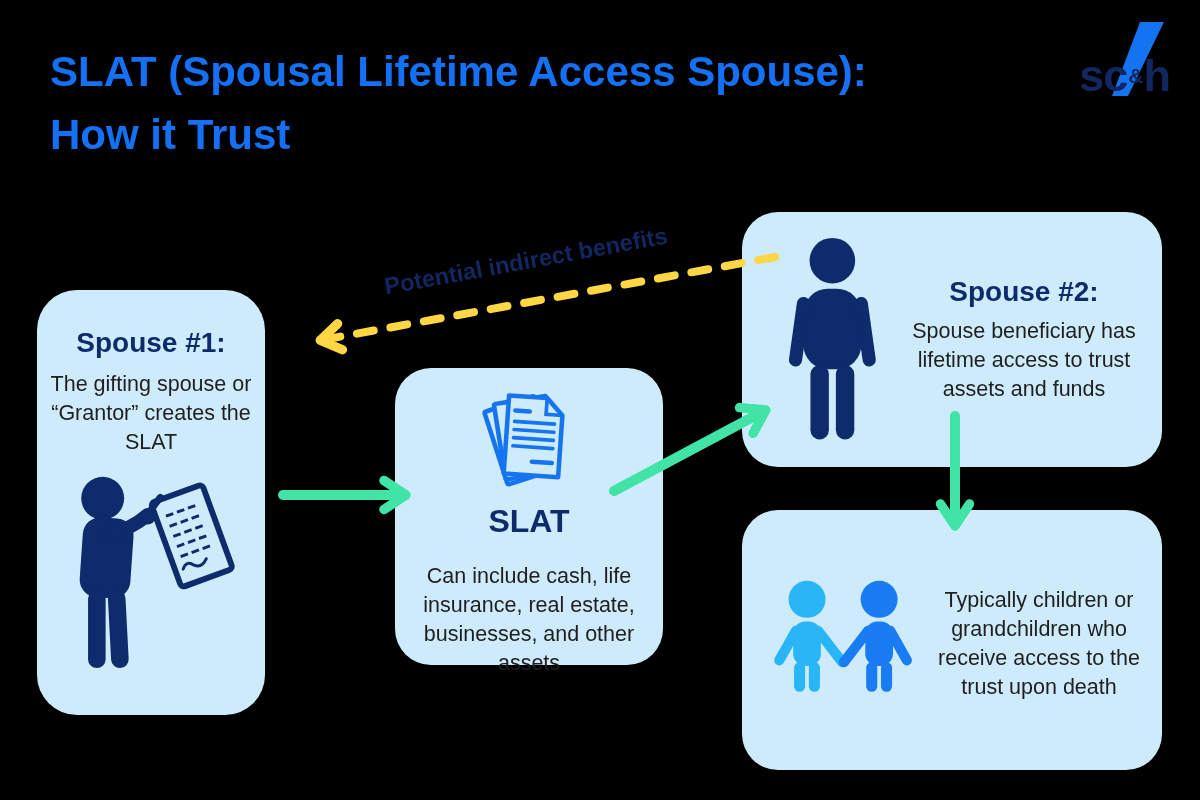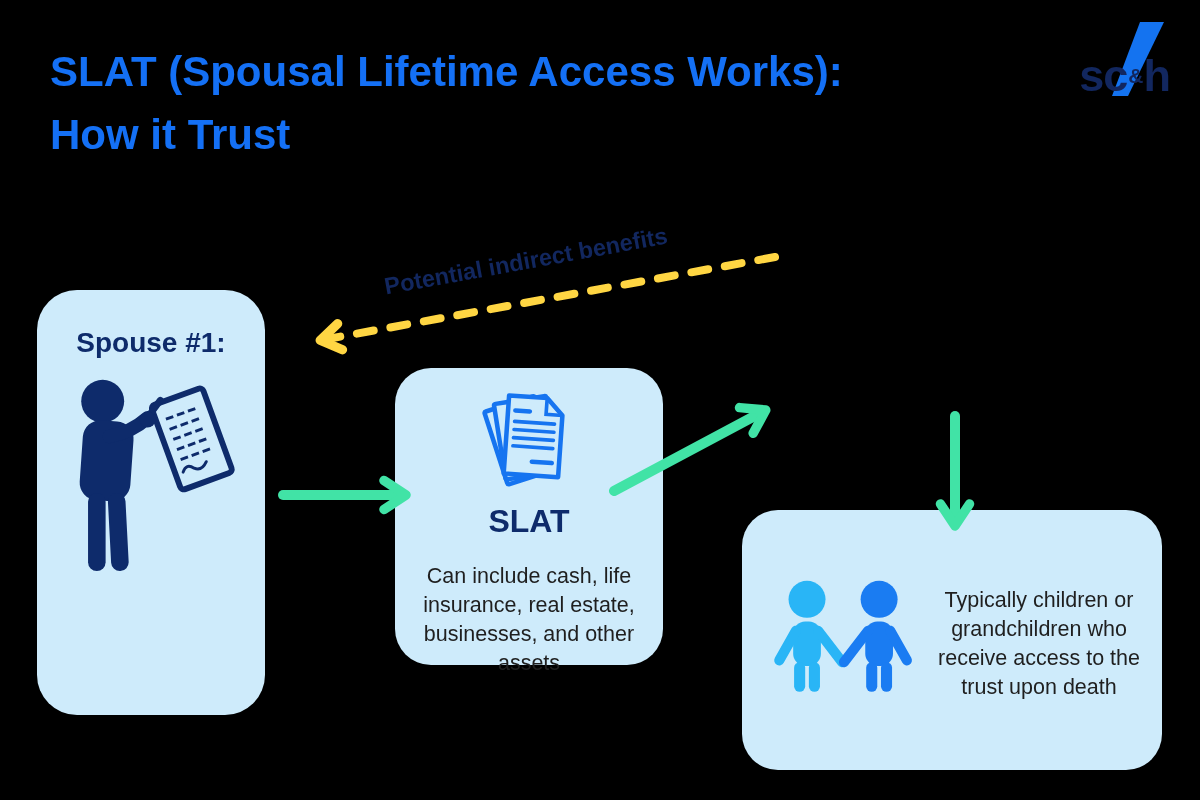--- a/index.html
+++ b/index.html
@@ -37,35 +37,36 @@
               color:#12275F;font-weight:bold;font-size:23.5px;
               transform:rotate(-10.3deg);transform-origin:center;}
   .writing-icon{margin-top:10px;}
 </style>
 </head>
 <body>
 
 <div class="canvas">
 
   <div class="title">
-    <div>SLAT (Spousal Lifetime Access Works):</div>
+    <div>SLAT (Spousal Lifetime Access Spouse):</div>
     <div>How it Trust</div>
   </div>
 
   <div class="logo">
     <svg class="logo-slash" width="60" height="74" viewBox="0 0 60 74">
       <polygon points="36,0 60,0 24,74 8,74" fill="#1473F0"></polygon>
     </svg>
     <div class="logo-text">
       <span>sc</span><span class="amp">&amp;</span><span>h</span>
     </div>
   </div>
 
   <div class="box box-spouse1">
     <div class="h">Spouse #1:</div>
+    <div class="b">The gifting spouse or “Grantor” creates the SLAT</div>
     <svg class="writing-icon" width="205" height="205" viewBox="0 0 210 210">
       <g fill="#0E2B6B">
         <g transform="rotate(-20 145 70)" fill="none" stroke="#0E2B6B">
           <rect x="118" y="25" width="56" height="92" rx="4" stroke-width="6"></rect>
           <g stroke-width="3" stroke-dasharray="8 4">
             <line x1="128" y1="43" x2="164" y2="43"></line>
             <line x1="128" y1="54" x2="164" y2="54"></line>
             <line x1="128" y1="65" x2="164" y2="65"></line>
             <line x1="128" y1="76" x2="164" y2="76"></line>
             <line x1="128" y1="87" x2="160" y2="87"></line>
@@ -101,20 +102,38 @@
           <line x1="48" y1="56" x2="92" y2="56" stroke-width="4"></line>
           <line x1="48" y1="65" x2="92" y2="65" stroke-width="4"></line>
           <line x1="70" y1="81" x2="92" y2="81" stroke-width="5"></line>
         </g>
       </g>
     </svg>
     <div class="h slat-h">SLAT</div>
     <div class="b">Can include cash, life insurance, real estate, businesses, and other assets</div>
   </div>
 
+  <div class="box box-spouse2 flexbox">
+    <div class="icon-col">
+      <svg width="106" height="206" viewBox="0 0 120 235">
+        <g fill="#0E2B6B">
+          <circle cx="57" cy="27" r="26"></circle>
+          <rect x="24" y="59" width="66" height="92" rx="28"></rect>
+          <rect x="12" y="68" width="15" height="80" rx="7.5" transform="rotate(8 19.5 108)"></rect>
+          <rect x="87" y="68" width="15" height="80" rx="7.5" transform="rotate(-8 94.5 108)"></rect>
+          <rect x="32" y="146" width="21" height="85" rx="10.5"></rect>
+          <rect x="61" y="146" width="21" height="85" rx="10.5"></rect>
+        </g>
+      </svg>
+    </div>
+    <div class="text-col">
+      <div class="h">Spouse #2:</div>
+      <div class="b">Spouse beneficiary has lifetime access to trust assets and funds</div>
+    </div>
+  </div>
 
   <div class="box box-remainder flexbox">
     <div class="icon-col">
       <svg width="148" height="122" viewBox="0 0 160 132">
         <g fill="#29B5F6" stroke="none">
           <circle cx="40" cy="22" r="20"></circle>
           <rect x="25" y="46" width="30" height="48" rx="13"></rect>
           <line x1="28" y1="56" x2="10" y2="88" stroke="#29B5F6" stroke-width="11" stroke-linecap="round"></line>
           <line x1="52" y1="56" x2="78" y2="90" stroke="#29B5F6" stroke-width="11" stroke-linecap="round"></line>
           <rect x="26" y="90" width="12" height="32" rx="6"></rect>

